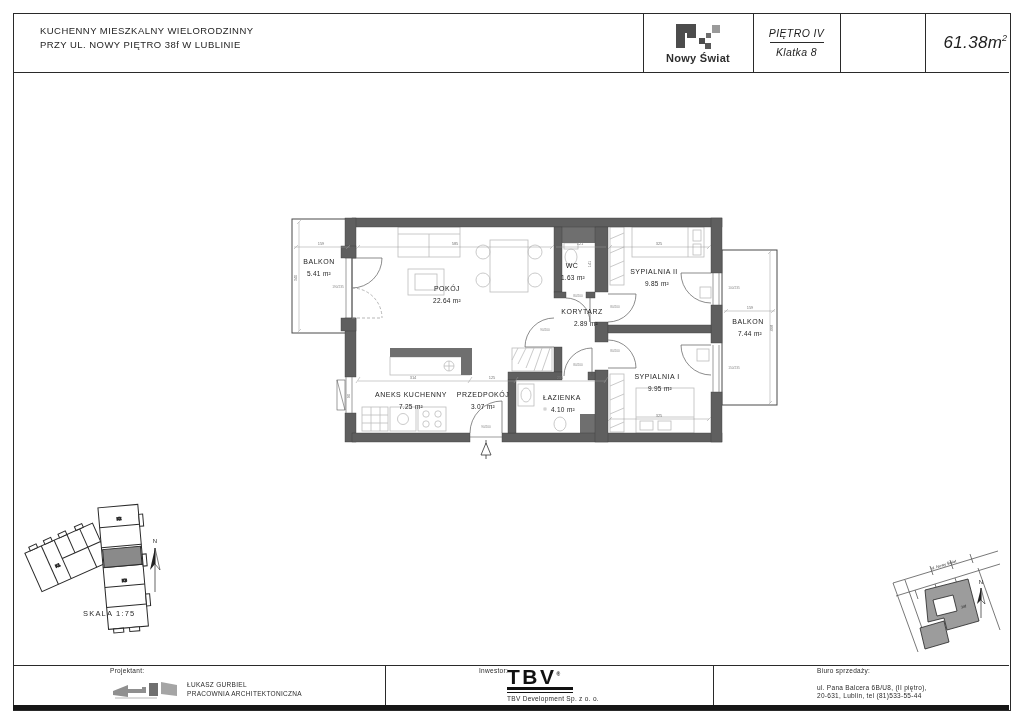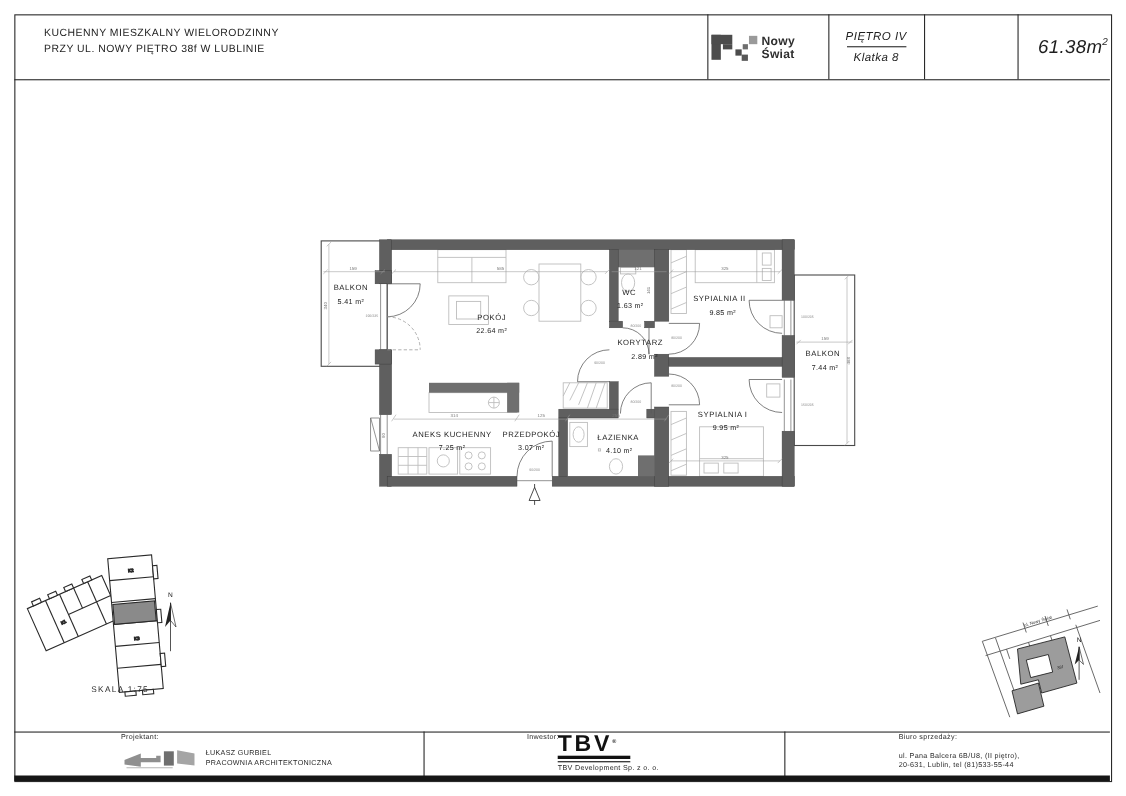--- a/index.html
+++ b/index.html
@@ -6,21 +6,21 @@
   .page{position:relative;width:1024px;height:724px;background:#ffffff;overflow:hidden;
         font-family:"Liberation Sans",sans-serif;color:#1e1e1e;}
   .abs{position:absolute;}
   .sheet-border{left:13px;top:13px;width:996px;height:696px;border:1.3px solid #2a2a2a;}
   .hline{position:absolute;background:#2a2a2a;height:1.3px;}
   .vline{position:absolute;background:#2a2a2a;width:1.3px;}
   .bottom-bar{left:13px;top:705px;width:996px;height:5px;background:#161616;}
 
   
   .title-block{left:40px;top:24px;font-size:9.5px;letter-spacing:.45px;line-height:14px;white-space:nowrap;}
-  .logo-cell{left:643px;top:13px;width:110px;height:59px;display:flex;align-items:center;justify-content:center;}
+  .logo-cell{left:643px;top:13px;width:110px;height:59px;display:flex;flex-direction:column;align-items:center;justify-content:center;}
   .logo-text{font-size:11px;font-weight:bold;letter-spacing:.3px;margin-top:2px;color:#2e2e2e;}
   .hdr-cell{top:13px;height:59px;display:flex;flex-direction:column;align-items:center;justify-content:center;font-style:italic;}
   .floor-cell{left:753px;width:87px;}
   .unit-cell{left:840px;width:85px;}
   .area-cell{left:944px;width:63px;}
   .hdr-small{font-size:10.5px;letter-spacing:.4px;}
   .hdr-big{font-size:15px;letter-spacing:1px;}
   .hdr-div{width:54px;height:1px;background:#2a2a2a;margin:3px 0;}
   .hdr-div2{width:44px;height:1px;background:#2a2a2a;margin:3px 0;}
   .area-val{font-size:17px;letter-spacing:.3px;}
@@ -35,21 +35,21 @@
   .tinylbl{font-size:4px;fill:#333;text-anchor:middle;}
   .north-n{font-size:6px;fill:#222;text-anchor:middle;}
 
   
   .ft-label{font-size:6.5px;letter-spacing:.3px;color:#2b2b2b;}
   .ft-text{font-size:6.5px;letter-spacing:.3px;line-height:8px;color:#2b2b2b;}
   .tbv-logo{font-size:21px;font-weight:bold;letter-spacing:2.5px;color:#111;line-height:18px;}
   .tbv-logo sup{font-size:5px;letter-spacing:0;}
   .tbv-l1{width:66px;height:2.6px;background:#111;margin-top:1px;}
   .tbv-l2{width:66px;height:1.4px;background:#111;margin-top:2px;}
-  .skala{left:36px;top:622px;font-size:7.5px;letter-spacing:1.2px;color:#2b2b2b;padding-left:47px;}
+  .skala{left:36px;top:609px;font-size:7.5px;letter-spacing:1.2px;color:#2b2b2b;padding-left:47px;}
 </style>
 </head>
 <body>
 
 <div class="page">
 
   <div class="abs sheet-border"></div>
   <div class="hline" style="left:13px;top:72px;width:996px;"></div>
   <div class="hline" style="left:13px;top:665px;width:996px;"></div>
   <div class="vline" style="left:643px;top:13px;height:59px;"></div>

